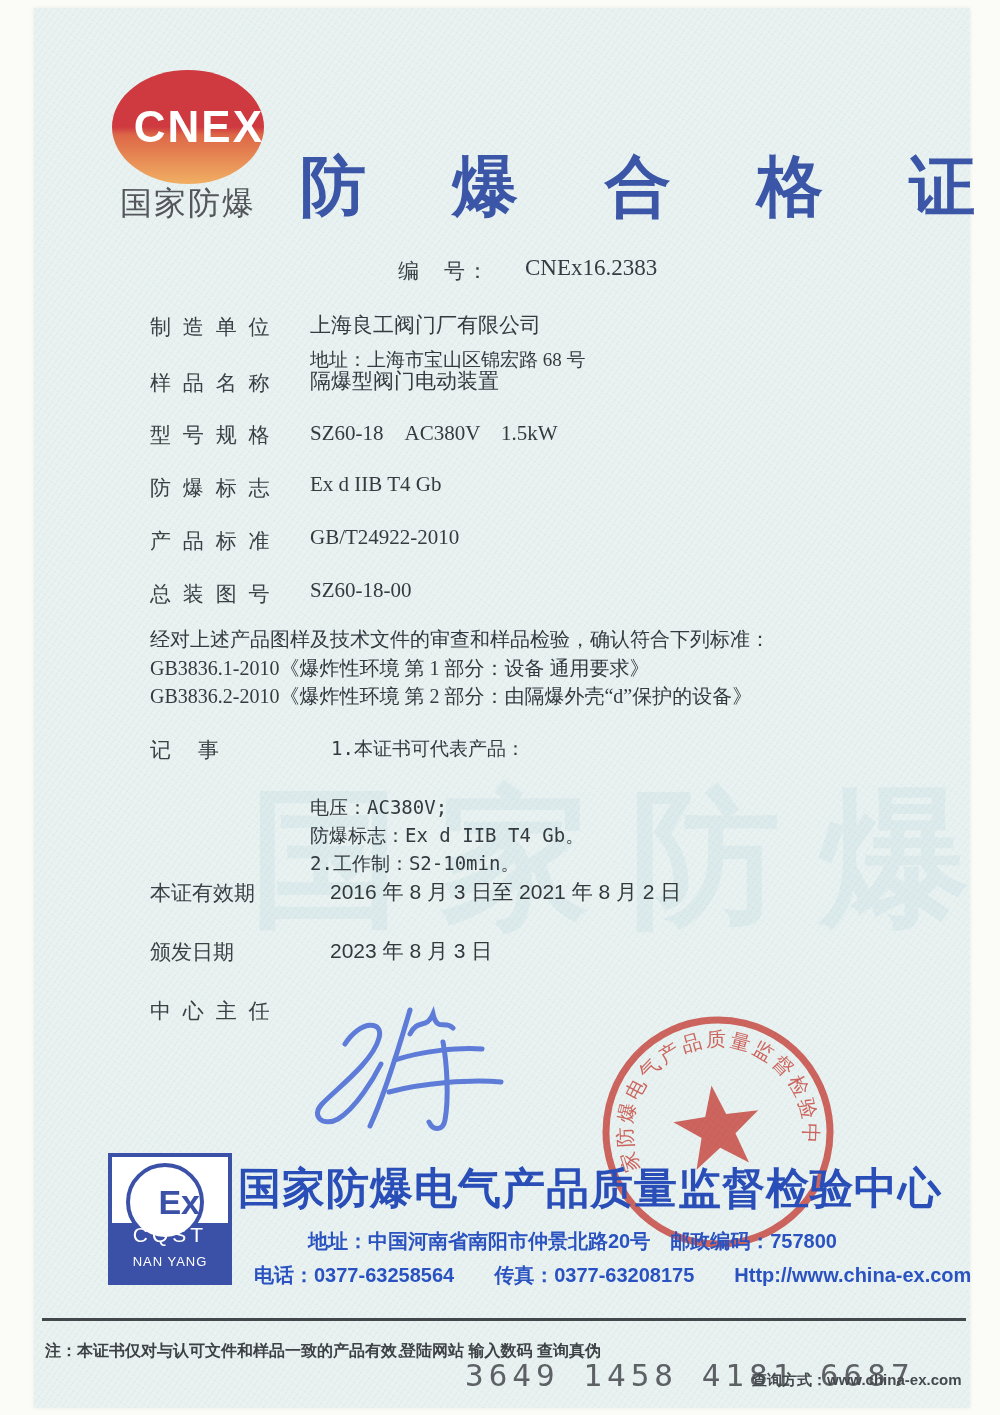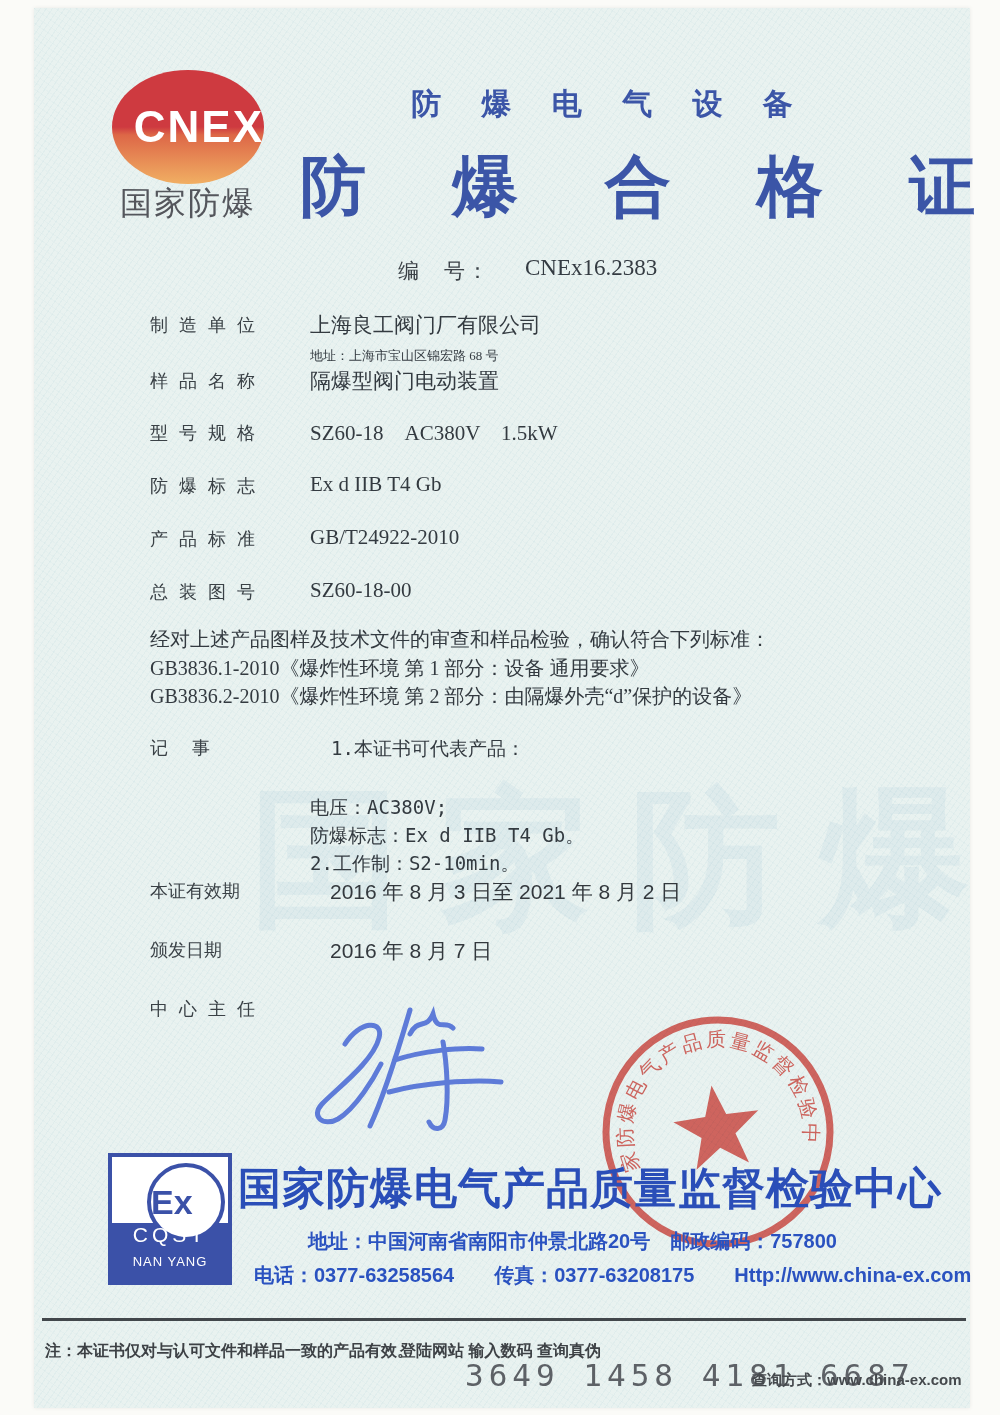--- a/index.html
+++ b/index.html
@@ -18,32 +18,32 @@
     background:linear-gradient(180deg,#ce3a40 0%,#ce3a40 50%,#dd6747 57%,#f1af63 100%);
     display:flex;align-items:center;justify-content:flex-end;}
   .cnex-logo span{color:#ffffff;font-family:"Liberation Sans",sans-serif;font-weight:bold;font-size:44px;letter-spacing:2px;}
   .cnex-caption{left:112px;top:182px;width:152px;text-align:center;font-size:32px;color:#54565c;letter-spacing:2px;font-family:"Liberation Sans",sans-serif;}
   .doc-type{left:300px;top:84px;width:620px;text-align:center;color:#3b55a7;font-weight:bold;font-size:30px;letter-spacing:16px;font-family:"Liberation Sans",sans-serif;white-space:nowrap;}
   .doc-title{left:300px;top:130px;width:630px;text-align:center;color:#3b55a7;font-weight:bold;font-size:66px;letter-spacing:34px;font-family:"Liberation Sans",sans-serif;white-space:nowrap;margin-top:12px;}
   
   .certno-label{left:398px;top:257px;font-size:21px;color:#3a4046;font-family:"Liberation Sans",sans-serif;letter-spacing:2px;}
   .certno-value{left:525px;top:255px;font-size:23px;color:#343b42;}
   
-  .lbl{font-family:"Liberation Sans",sans-serif;color:#3a4146;font-size:18px;letter-spacing:3px;white-space:nowrap;}
+  .lbl{font-family:"Liberation Sans",sans-serif;color:#3a4146;font-size:21px;letter-spacing:3px;white-space:nowrap;}
   .val{color:#333a40;font-size:21px;white-space:nowrap;}
-  .subval{color:#333a40;font-size:13px;white-space:nowrap;}
+  .subval{color:#333a40;font-size:19px;white-space:nowrap;}
   .para{color:#333a40;font-size:20px;white-space:nowrap;}
   .mono{font-family:"DejaVu Sans Mono",monospace;font-size:19px;color:#333a40;white-space:nowrap;}
   .datez{font-family:"Liberation Sans",sans-serif;font-size:21px;color:#33383d;white-space:nowrap;}
   
   .stamp{left:596px;top:1010px;opacity:0.85;mix-blend-mode:multiply;transform:rotate(-8deg);}
   
   .exlogo{left:108px;top:1153px;width:116px;height:124px;border:4px solid #3b51a8;background:#ffffff;}
   .exlogo .strip{position:absolute;left:0;right:0;bottom:0;height:58px;background:#3b51a8;z-index:1;}
-  .exlogo .circ{position:absolute;left:35px;top:6px;width:70px;height:70px;border:4px solid #3b51a8;border-radius:50%;background:#ffffff;z-index:2;display:flex;align-items:center;justify-content:flex-start;}
+  .exlogo .circ{position:absolute;left:14px;top:6px;width:70px;height:70px;border:4px solid #3b51a8;border-radius:50%;background:#ffffff;z-index:2;display:flex;align-items:center;justify-content:flex-end;}
   .exlogo .circ span{color:#3b51a8;font-weight:bold;font-size:34px;font-family:"Liberation Sans",sans-serif;}
   .exlogo .cqst{position:absolute;left:0;right:0;bottom:34px;text-align:center;color:#ffffff;font-size:21px;letter-spacing:4px;font-family:"Liberation Sans",sans-serif;z-index:3;}
   .exlogo .city{position:absolute;left:0;right:0;bottom:12px;text-align:center;color:#ffffff;font-size:13px;letter-spacing:1px;font-family:"Liberation Sans",sans-serif;z-index:3;}
   .issuer-name{left:238px;top:1160px;font-size:43px;font-weight:bold;color:#2a4eb8;letter-spacing:1px;white-space:nowrap;}
   .issuer-line{font-family:"Liberation Sans",sans-serif;font-weight:bold;color:#2a52c0;font-size:20px;white-space:nowrap;}
   .sepline{left:42px;top:1318px;width:924px;height:3px;background:#42474b;}
   .foot-note{font-family:"Liberation Sans",sans-serif;font-weight:bold;font-size:16px;color:#3d4145;white-space:nowrap;}
   .verify-code{font-family:"DejaVu Sans Mono",monospace;font-size:31px;color:#5d6166;letter-spacing:5px;white-space:nowrap;}
   .query{font-family:"Liberation Sans",sans-serif;font-weight:bold;font-size:15px;color:#45494d;white-space:nowrap;}
 </style>
@@ -51,21 +51,20 @@
 <body>
 
 <div class="page">
   <div class="paper abs"></div>
   <div class="abs watermark" style="left:250px;top:760px;">国家防爆</div>
 
   <div class="abs cnex-logo">
     <span>CNEX</span>
   </div>
   <div class="abs cnex-caption">国家防爆</div>
-  <div class="abs doc-type">防 爆 电 气 设 备</div>
   <div class="abs doc-title">防 爆 合 格 证</div>
 
   <div class="abs certno-label">编　号：</div>
   <div class="abs certno-value">CNEx16.2383</div>
 
   <div class="abs lbl" style="left:150px;top:313px;">制 造 单 位</div>
   <div class="abs val" style="left:310px;top:311px;">上海良工阀门厂有限公司</div>
   <div class="abs subval" style="left:310px;top:347px;">地址：上海市宝山区锦宏路 68 号</div>
 
   <div class="abs lbl" style="left:150px;top:369px;">样 品 名 称</div>
@@ -90,21 +89,21 @@
   <div class="abs lbl" style="left:150px;top:736px;">记　事</div>
   <div class="abs mono" style="left:310px;top:736px;margin-left:21px;">1.本证书可代表产品：</div>
   <div class="abs mono" style="left:310px;top:795px;">电压：AC380V;</div>
   <div class="abs mono" style="left:310px;top:823px;">防爆标志：Ex d IIB T4 Gb。</div>
   <div class="abs mono" style="left:310px;top:851px;">2.工作制：S2-10min。</div>
 
   <div class="abs lbl" style="left:150px;top:879px;letter-spacing:0;">本证有效期</div>
   <div class="abs datez" style="left:330px;top:878px;">2016 年 8 月 3 日至 2021 年 8 月 2 日</div>
 
   <div class="abs lbl" style="left:150px;top:938px;letter-spacing:0;">颁发日期</div>
-  <div class="abs datez" style="left:330px;top:937px;">2016 年 8 月 7 日</div>
+  <div class="abs datez" style="left:330px;top:937px;">2023 年 8 月 3 日</div>
 
   <div class="abs lbl" style="left:150px;top:997px;">中 心 主 任</div>
 
   <svg class="abs" style="left:290px;top:1002px;" width="230" height="135" viewBox="0 0 230 135">
     <g fill="none" stroke="#4f6fd6" stroke-width="5" stroke-linecap="round" opacity="0.9">
       <path d="M 55,42 C 70,18 94,18 89,36 C 83,60 45,88 32,102 C 20,115 34,125 48,117 C 66,106 84,76 91,62"></path>
       <path d="M 120,8 C 110,42 94,94 80,124"></path>
       <path d="M 120,32 C 128,16 136,28 143,12 C 147,30 155,18 163,26"></path>
       <path d="M 105,58 C 132,49 170,45 192,47"></path>
       <path d="M 99,90 C 132,81 182,77 211,80"></path>

